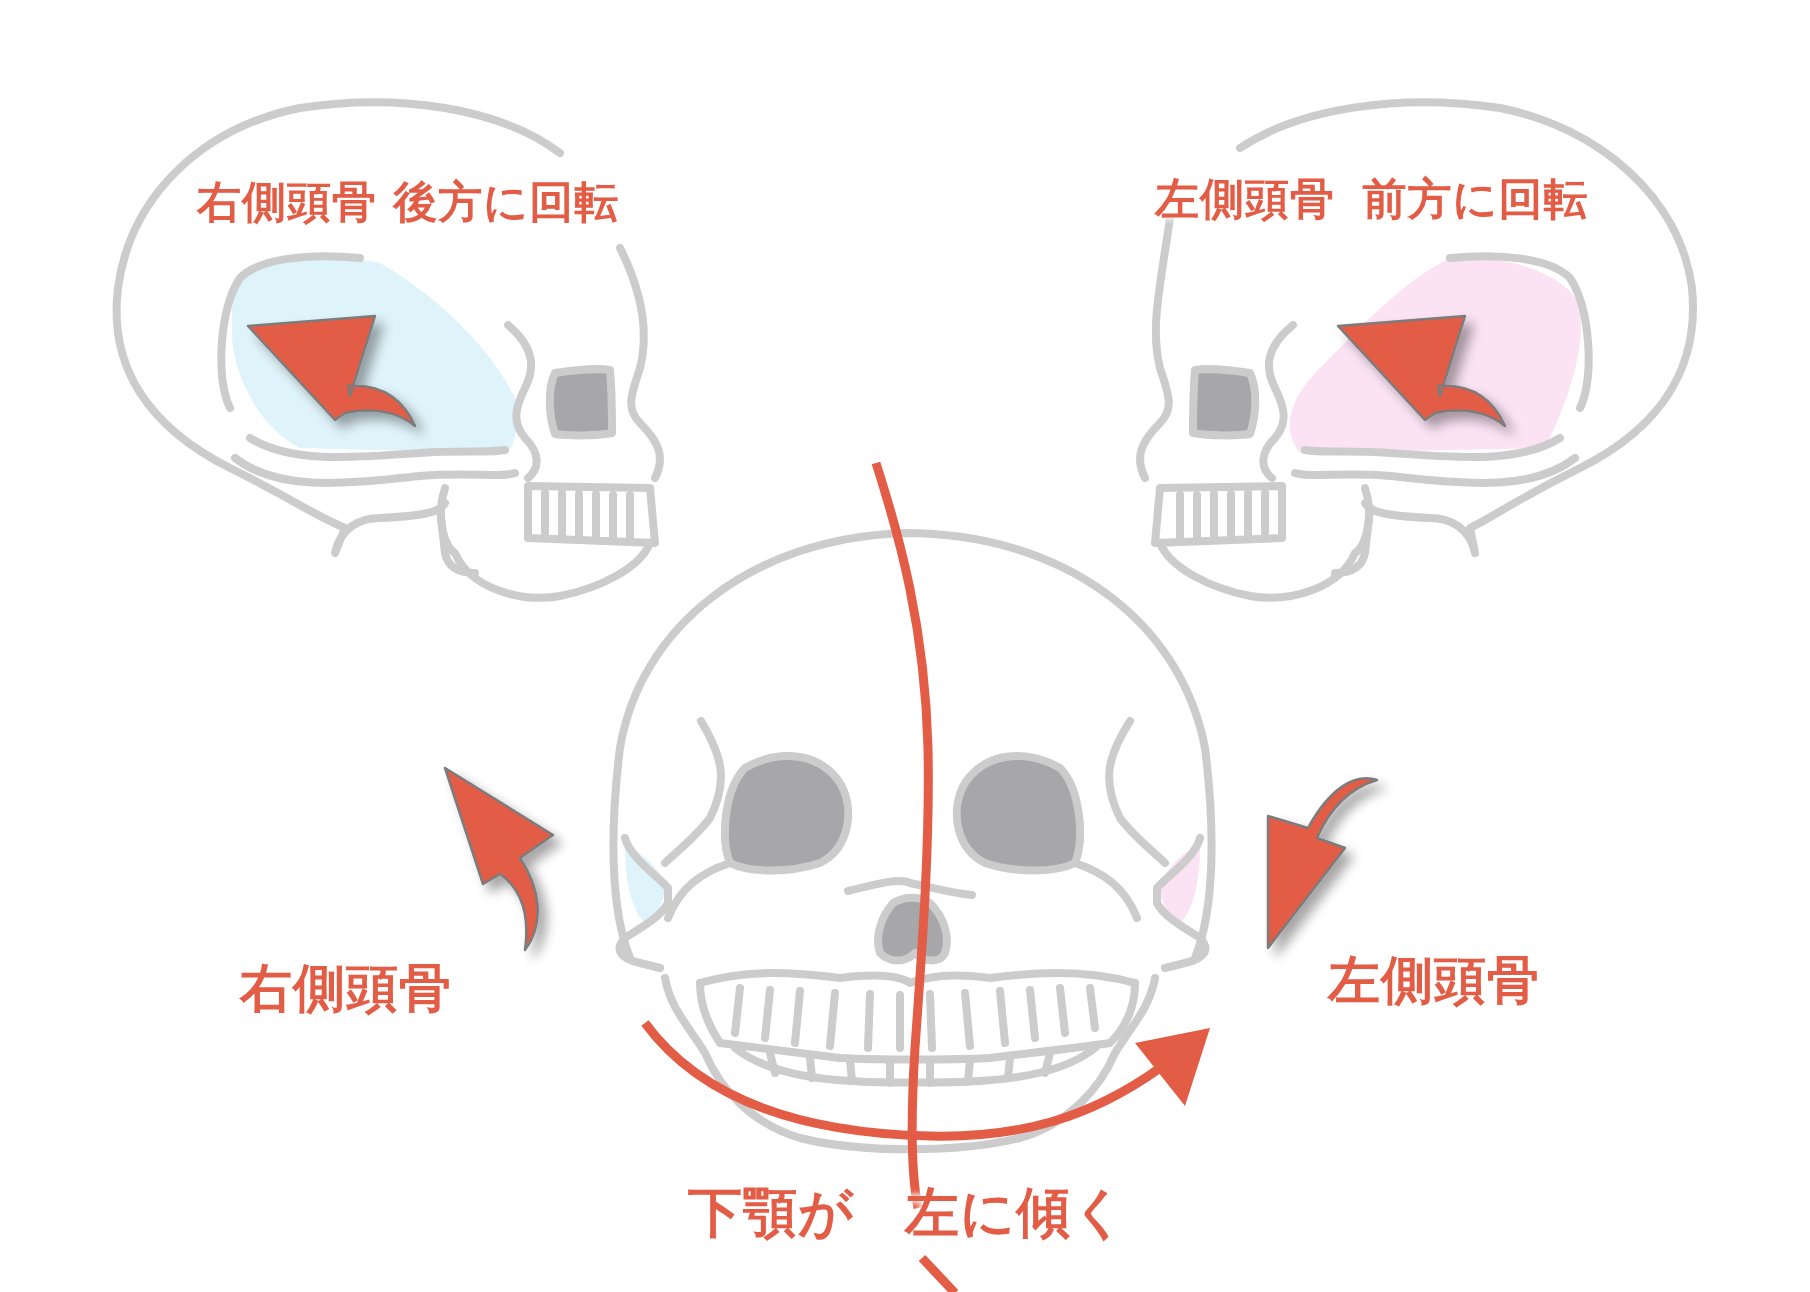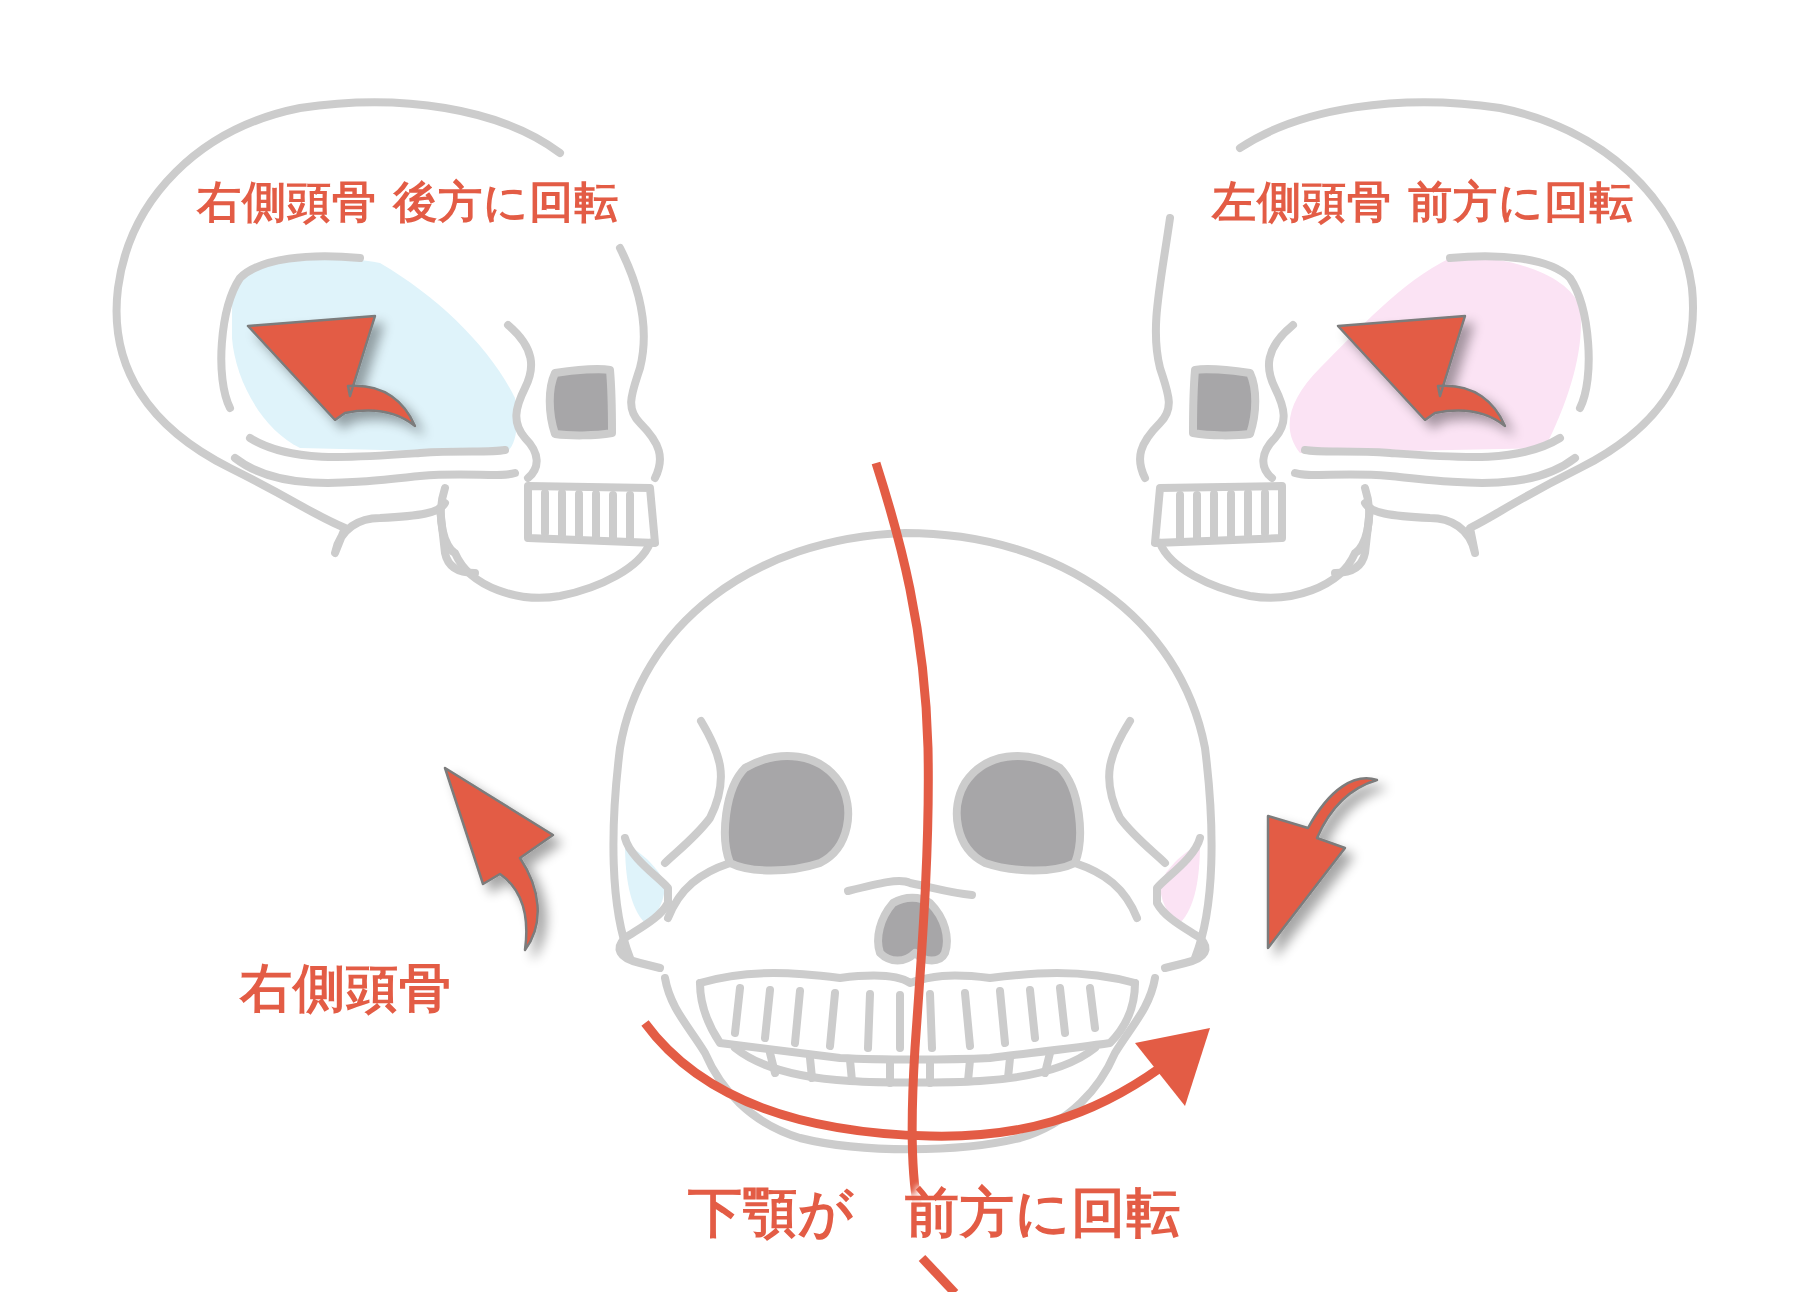--- a/index.html
+++ b/index.html
@@ -125,20 +125,21 @@
     <path class="red-line" d="M645,975 C700,1050 800,1085 930,1088 C1020,1090 1090,1070 1160,1020"></path>
     <path fill="#e35c45" d="M1135,995 L1210,980 L1185,1058 Z"></path>
 
     <path class="red-arrow" filter="url(#shadow)" d="M445,720 L553,787 L520,810 C540,840 545,875 525,902 C530,865 520,840 500,826 L483,836 Z"></path>
     <path class="red-arrow" filter="url(#shadow)" d="M1268,900 L1345,800 L1317,790 C1330,760 1350,740 1377,732 C1355,725 1330,740 1308,780 L1268,768 Z"></path>
   </g>
 </svg>
 
   
   <div class="label label-top" style="left:197px; top:132px;">右側頭骨 後方に回転</div>
-  <div class="label label-top" style="left:1212px; top:132px;">左側頭骨 前方に回転</div>
+  <div class="label label-top" style="left:1155px; top:132px;font-family:Liberation Mono, monospace;">左側頭骨 前方に回転</div>
 
   <div class="label label-mid" style="left:240px; top:892px;">右側頭骨</div>
 
+  <div class="label label-mid" style="left:1328px; top:884px;">左側頭骨</div>
 
   <div class="label label-bottom" style="left:688px; top:1138px;">下顎が</div>
-  <div class="label label-bottom" style="left:905px; top:1138px;">前方に回転</div>
+  <div class="label label-bottom" style="left:905px; top:1138px;">左に傾く</div>
 </div>
 
 </body></html>

